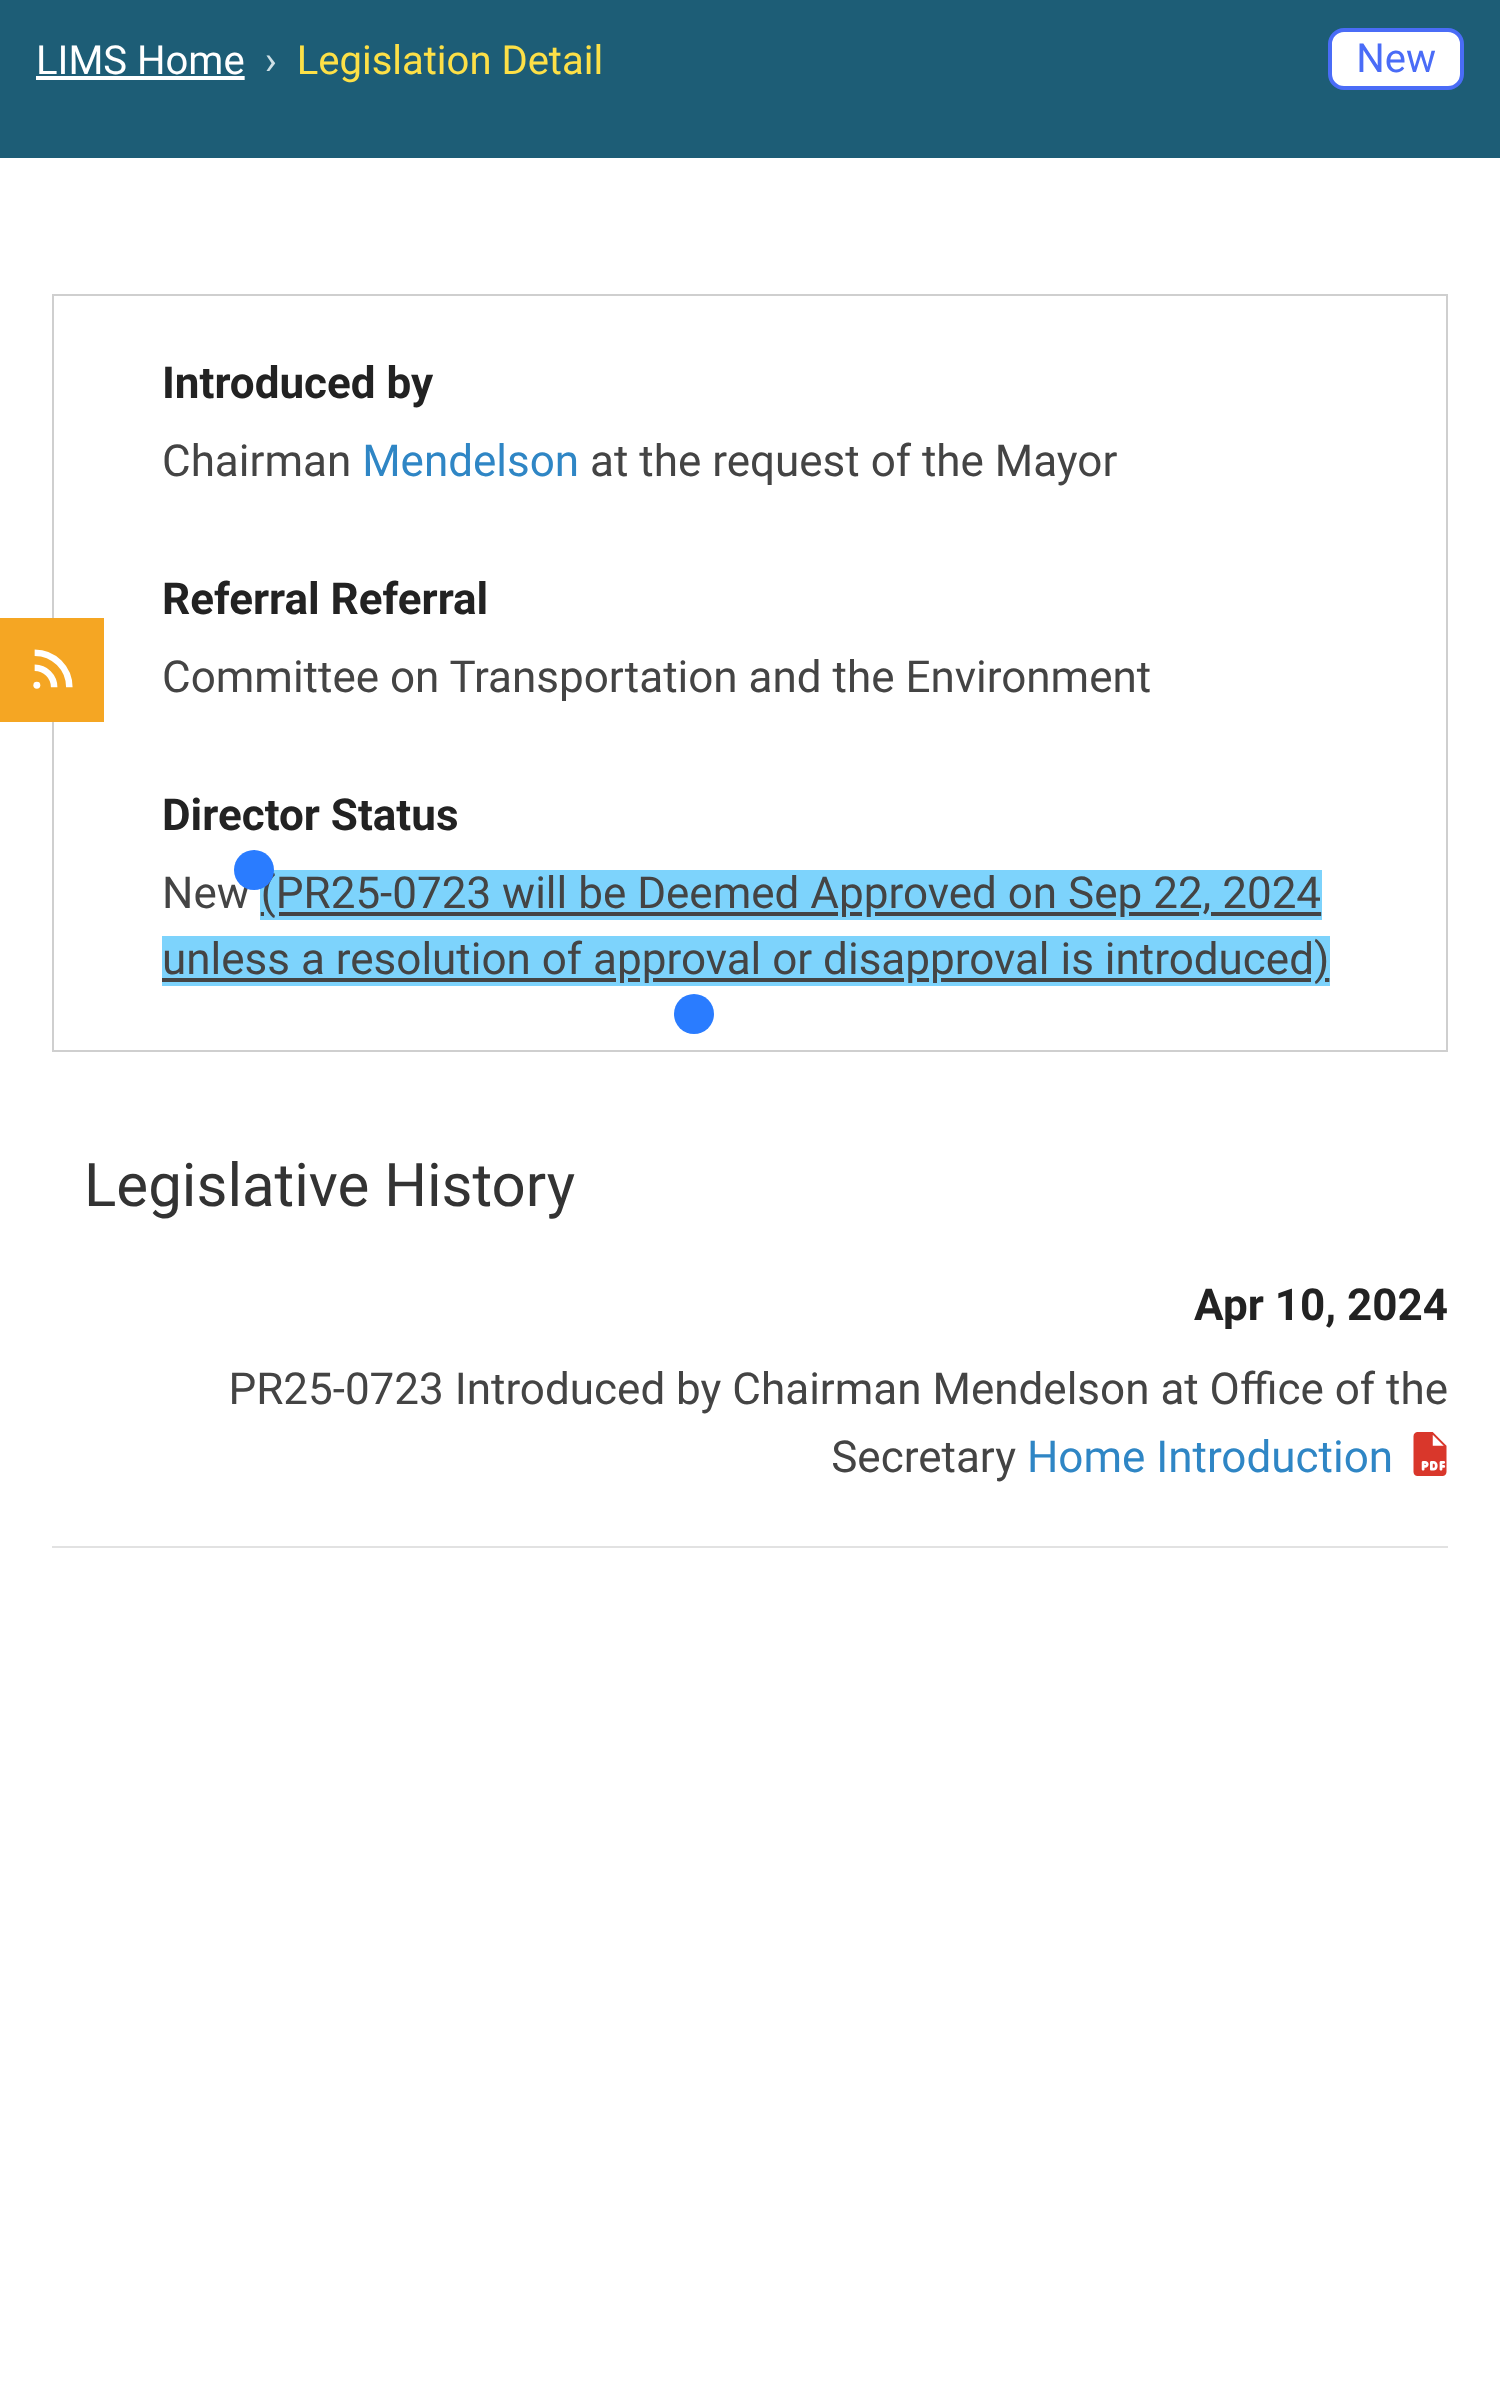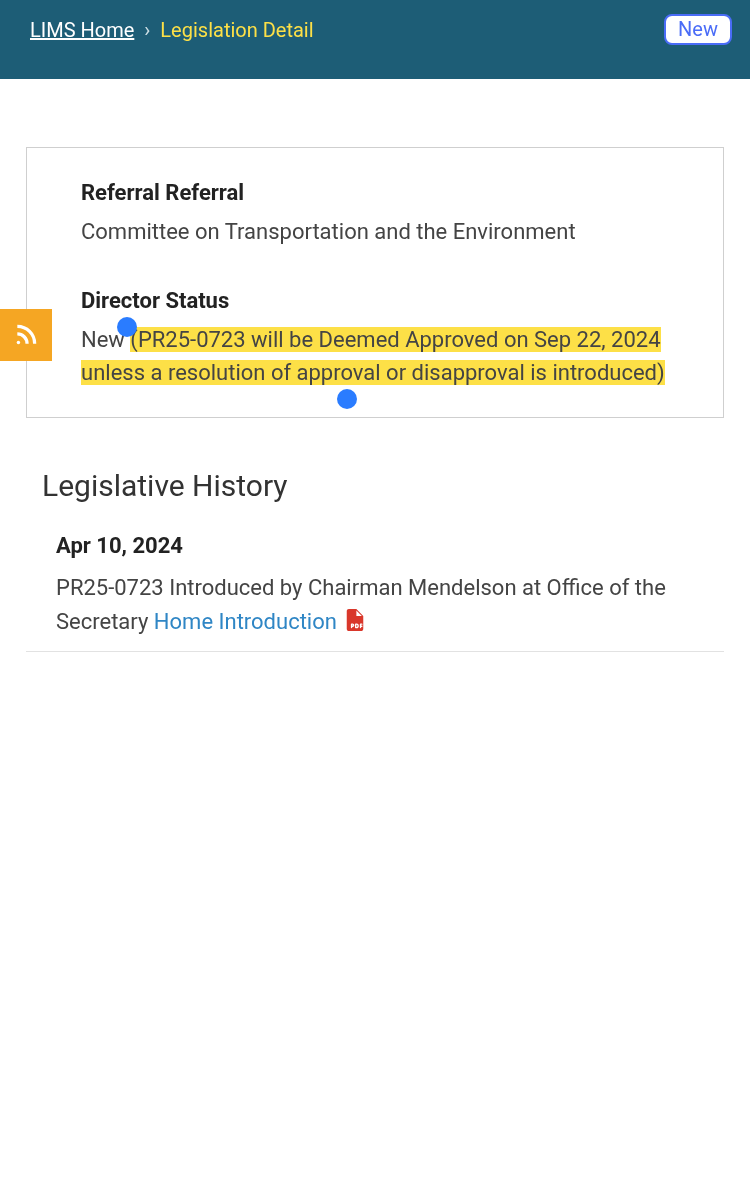--- a/index.html
+++ b/index.html
@@ -16,21 +16,20 @@
     margin-bottom: 10px;
   }
   .breadcrumb {
     display: flex;
     align-items: center;
     gap: 10px;
     font-size: 20px;
   }
   .breadcrumb a {
     color: #fff;
-    margin-left: 12px;
   }
   .breadcrumb .chev {
     color: #cfe0e6;
     font-size: 20px;
   }
   .breadcrumb .crumb2 {
     color: #fde047;
   }
   .new-badge {
     border: 2px solid #4a6cf7;
@@ -76,43 +75,45 @@
   .info-block:last-child { margin-bottom: 4px; }
   .info-label {
     font-weight: 700;
     color: #222;
     margin-bottom: 6px;
     font-size: 22px;
   }
   .info-value { font-size: 22px; color: #444; }
   .link { color: #2f86c5; text-decoration: none; }
   .highlight {
-    background: #fde047;
+    background: #7dd3fc;
+    text-decoration: underline;
   }
   .sel-wrap { position: relative; display: inline; }
   .sel-handle {
     position: absolute;
     width: 20px; height: 20px;
     background: #2a7cff;
     border-radius: 50%;
   }
   .sel-handle.start { left: 36px; top: -10px; }
   .sel-handle.end   { left: 256px; bottom: -24px; }
   .section-title {
     font-size: 30px;
     font-weight: 400;
     color: #333;
     margin: 50px 0 26px 16px;
   }
   .history-item {
-    padding: 0 0 10px 30px;
+    padding: 0 0 24px 30px;
     border-bottom: 1px solid #e2e2e2;
     font-size: 22px;
     line-height: 1.55;
     color: #444;
+    text-align: right;
   }
   .history-date {
     font-weight: 700;
     color: #222;
     font-size: 22px;
     margin-bottom: 8px;
   }
   .pdf-icon {
     display: inline-block;
     vertical-align: -2px;
@@ -139,20 +140,26 @@
   <div class="rss-tab">
     <svg viewBox="0 0 24 24" fill="none" stroke="currentColor" stroke-width="3">
       <path d="M4 11a9 9 0 0 1 9 9"></path>
       <path d="M4 4a16 16 0 0 1 16 16"></path>
       <circle cx="5" cy="19" r="1.6" fill="currentColor" stroke="none"></circle>
     </svg>
   </div>
 
   <div class="info-card">
 
+    <div class="info-block">
+      <div class="info-label">Introduced by</div>
+      <div class="info-value">
+        <span>Chairman </span><a href="#" class="link">Mendelson</a><span> at the request of the Mayor</span>
+      </div>
+    </div>
 
     <div class="info-block">
       <div class="info-label">Referral Referral</div>
       <div class="info-value">Committee on Transportation and the Environment</div>
     </div>
 
     <div class="info-block">
       <div class="info-label">Director Status</div>
       <div class="info-value sel-wrap">
         <span>New </span><span class="highlight">(PR25-0723 will be Deemed Approved on Sep 22, 2024 unless a resolution of approval or disapproval is introduced)</span>

